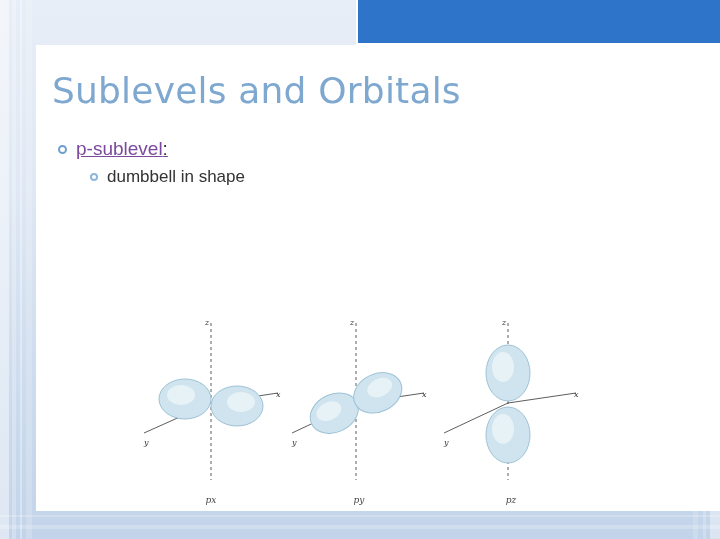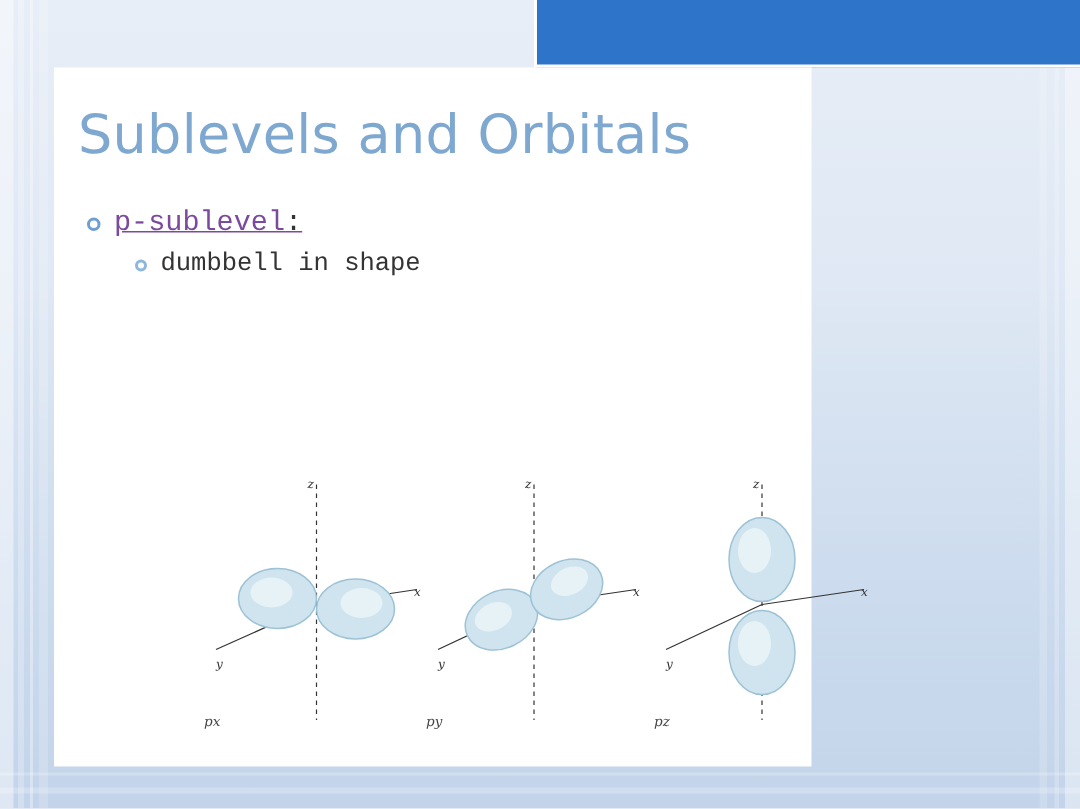--- a/index.html
+++ b/index.html
@@ -55,21 +55,21 @@
     border-left: 2px solid #ffffff;
     border-bottom: 2px solid #ffffff;
     box-sizing: border-box;
   }
 
   
   .panel {
     position: absolute;
     left: 36px;
     top: 45px;
-    width: 505px;
+    width: 684px;
     height: 466px;
     background: #ffffff;
   }
 
   
   .title {
     position: absolute;
     left: 16px;
     top: 25px;
     font-size: 36px;
@@ -107,21 +107,21 @@
   }
   .marker.sub {
     width: 8px;
     height: 8px;
     border: 2px solid #8fb6dd;
     margin-top: 7px;
   }
   .btext {
     font-size: 19px;
     color: #333333;
-    font-family: Liberation Mono, monospace;
+    font-family: Liberation Sans, sans-serif;
     line-height: 1.25;
   }
   .btext.lvl1 {
     font-size: 19px;
     color: #7B4A9E;
     text-decoration: underline;
   }
   .btext.lvl1 .tail {
     color: #333333;
     text-decoration: none;
@@ -143,24 +143,24 @@
     position: absolute;
     top: 0;
     width: 150px;
     height: 190px;
   }
   .orb.px { left: 0px; }
   .orb.py { left: 148px; }
   .orb.pz { left: 300px; }
   .orb-label {
     position: absolute;
-    bottom: 18px;
+    bottom: 0;
     left: 0;
     right: 0;
-    text-align: left;
+    text-align: center;
     font-size: 9px;
     color: #444;
     font-family: "DejaVu Serif", serif;
     font-style: italic;
   }
   .orb svg { display: block; }
 </style>
 </head>
 <body>
 

